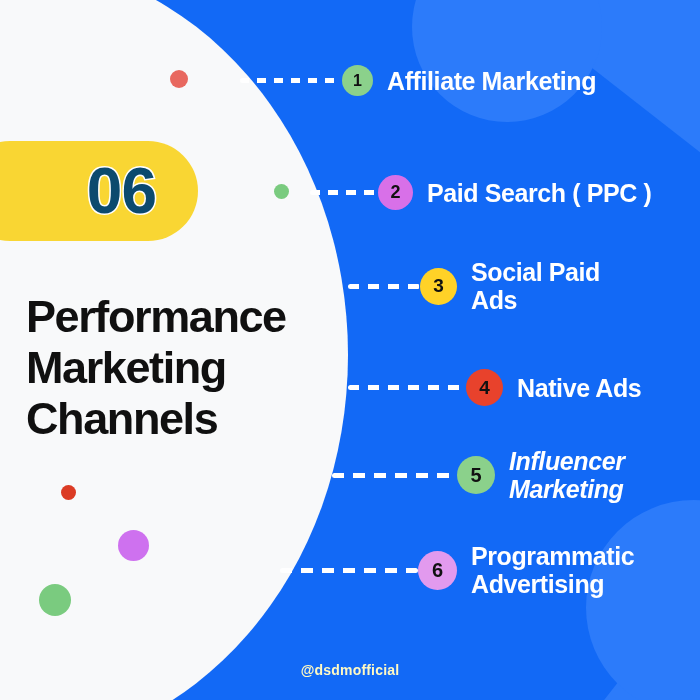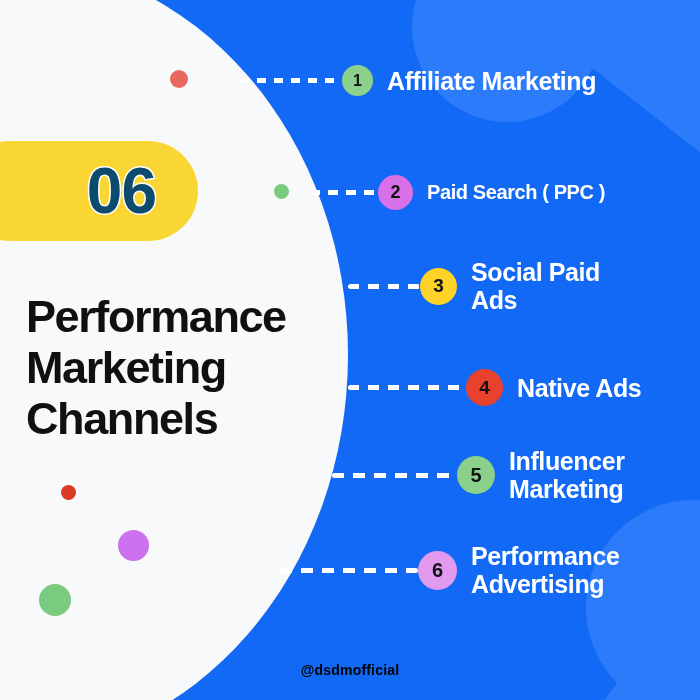--- a/index.html
+++ b/index.html
@@ -127,21 +127,21 @@
     letter-spacing: -0.4px;
     white-space: pre-line;
   }
 
   
   .handle {
     position: absolute;
     left: 0; right: 0;
     top: 662px;
     text-align: center;
-    color: #000000;
+    color: #fef9c3;
     font-size: 14px;
     font-weight: 700;
     letter-spacing: 0.2px;
   }
 </style>
 </head>
 <body>
 
 <div id="canvas">
 
@@ -168,42 +168,42 @@
 
   <div id="rows-layer">
       <div class="row" style="left: 240px; top: 65px;">
         <div class="dash-line" style="width: 102px; background-image: repeating-linear-gradient(to right, rgb(255, 255, 255) 0px, rgb(255, 255, 255) 9px, transparent 9px, transparent calc(17px));"></div>
         <div class="num-circle" style="width: 31px; height: 31px; background: rgb(139, 209, 139); font-size: 16px;">1</div>
         <div class="row-label" style="font-size: 25px;">Affiliate Marketing</div>
       </div>
       <div class="row" style="left: 310px; top: 175px;">
         <div class="dash-line" style="width: 68px; background-image: repeating-linear-gradient(to right, rgb(255, 255, 255) 0px, rgb(255, 255, 255) 10px, transparent 10px, transparent calc(18px));"></div>
         <div class="num-circle" style="width: 35px; height: 35px; background: rgb(216, 112, 232); font-size: 18px;">2</div>
-        <div class="row-label" style="font-size: 20px;">Paid Search ( PPC )</div>
+        <div class="row-label" style="font-size: 25px;">Paid Search ( PPC )</div>
       </div>
       <div class="row" style="left: 348px; top: 258px;">
         <div class="dash-line" style="width: 72px; background-image: repeating-linear-gradient(to right, rgb(255, 255, 255) 0px, rgb(255, 255, 255) 11px, transparent 11px, transparent calc(20px));"></div>
         <div class="num-circle" style="width: 37px; height: 37px; background: rgb(255, 210, 39); font-size: 19px;">3</div>
         <div class="row-label" style="font-size: 25px;">Social Paid
 Ads</div>
       </div>
       <div class="row" style="left: 348px; top: 369px;">
         <div class="dash-line" style="width: 118px; background-image: repeating-linear-gradient(to right, rgb(255, 255, 255) 0px, rgb(255, 255, 255) 11px, transparent 11px, transparent calc(20px));"></div>
         <div class="num-circle" style="width: 37px; height: 37px; background: rgb(232, 66, 44); font-size: 19px;">4</div>
         <div class="row-label" style="font-size: 25px;">Native Ads</div>
       </div>
       <div class="row" style="left: 332px; top: 447px;">
         <div class="dash-line" style="width: 125px; background-image: repeating-linear-gradient(to right, rgb(255, 255, 255) 0px, rgb(255, 255, 255) 12px, transparent 12px, transparent calc(21px));"></div>
         <div class="num-circle" style="width: 38px; height: 38px; background: rgb(139, 209, 139); font-size: 20px;">5</div>
-        <div class="row-label" style="font-size: 25px;">Influencer
+        <div class="row-label" style="font-size: 25px; font-style: italic;">Influencer
 Marketing</div>
       </div>
       <div class="row" style="left: 280px; top: 542px;">
         <div class="dash-line" style="width: 138px; background-image: repeating-linear-gradient(to right, rgb(255, 255, 255) 0px, rgb(255, 255, 255) 12px, transparent 12px, transparent calc(21px));"></div>
         <div class="num-circle" style="width: 39px; height: 39px; background: rgb(226, 154, 238); font-size: 20px;">6</div>
-        <div class="row-label" style="font-size: 25px;">Performance
+        <div class="row-label" style="font-size: 25px;">Programmatic
 Advertising</div>
       </div>
     </div>
 
   <div class="handle">@dsdmofficial</div>
 
 </div>
 
 </body></html>

